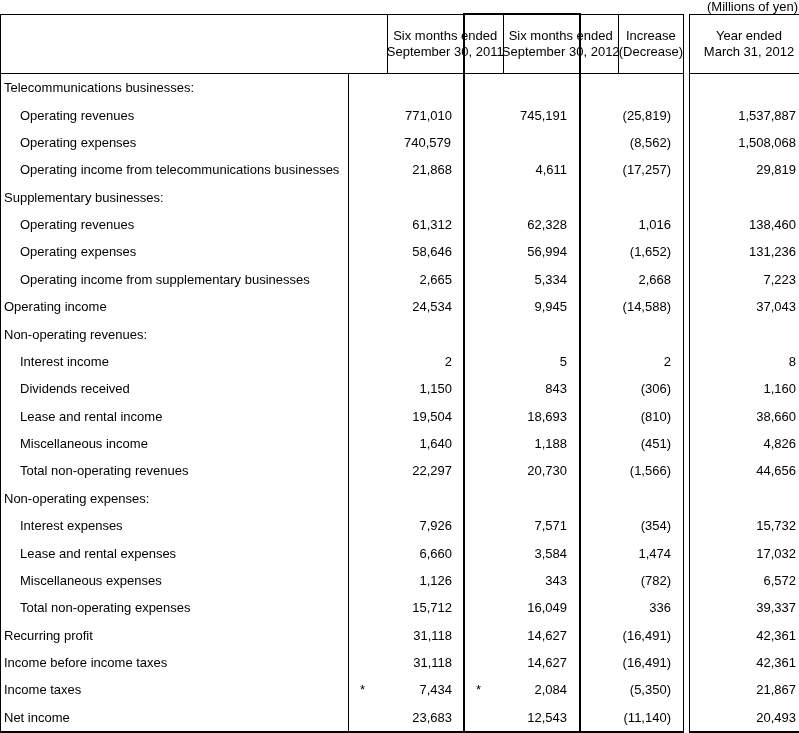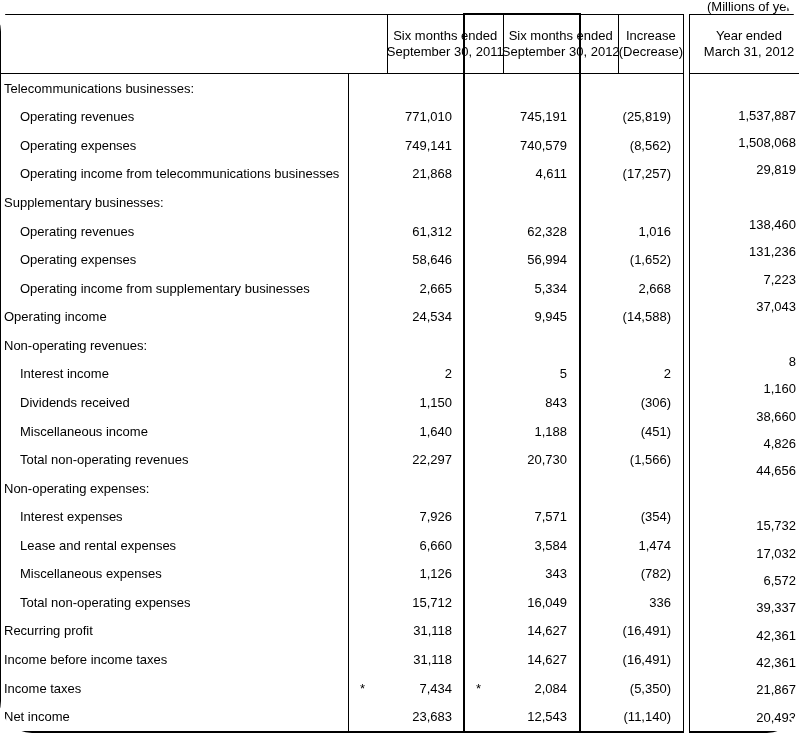--- a/index.html
+++ b/index.html
@@ -1,20 +1,19 @@
 <!DOCTYPE html>
 <html><head>
 <meta charset="utf-8">
 <style>
   html,body{margin:0;padding:0;background:#fff;}
   .page{
     position:relative;width:799px;height:733px;background:#ffffff;
     font-family:"Liberation Sans", sans-serif;font-size:13px;color:#000;
     overflow:hidden;
-    border-radius:32px;
   }
   .units{
     position:absolute;top:0;right:1px;height:13px;line-height:13px;
     font-size:13px;text-align:right;
   }
   .main-box{
     position:absolute;left:0;top:14px;width:684px;height:719px;
     border:1px solid #000;border-bottom-width:2px;box-sizing:border-box;
     display:flex;flex-direction:column;
   }
@@ -94,24 +93,20 @@
             <span class="star"></span>
             <span class="num">745,191</span>
           </div>
           <div class="cell c-val c-inc">
             <span class="star"></span>
             <span class="num">(25,819)</span>
           </div>
         </div>
         <div class="row">
           <div class="cell c-label indent">Operating expenses</div>
-          <div class="cell c-val c-v2011">
-            <span class="star"></span>
-            <span class="num">749,141</span>
-          </div>
           <div class="cell c-val c-v2012">
             <span class="star"></span>
             <span class="num">740,579</span>
           </div>
           <div class="cell c-val c-inc">
             <span class="star"></span>
             <span class="num">(8,562)</span>
           </div>
         </div>
         <div class="row">
@@ -240,20 +235,35 @@
             <span class="star"></span>
             <span class="num">1,150</span>
           </div>
           <div class="cell c-val c-v2012">
             <span class="star"></span>
             <span class="num">843</span>
           </div>
           <div class="cell c-val c-inc">
             <span class="star"></span>
             <span class="num">(306)</span>
+          </div>
+        </div>
+        <div class="row">
+          <div class="cell c-label indent">Lease and rental income</div>
+          <div class="cell c-val c-v2011">
+            <span class="star"></span>
+            <span class="num">19,504</span>
+          </div>
+          <div class="cell c-val c-v2012">
+            <span class="star"></span>
+            <span class="num">18,693</span>
+          </div>
+          <div class="cell c-val c-inc">
+            <span class="star"></span>
+            <span class="num">(810)</span>
           </div>
         </div>
         <div class="row">
           <div class="cell c-label indent">Miscellaneous income</div>
           <div class="cell c-val c-v2011">
             <span class="star"></span>
             <span class="num">1,640</span>
           </div>
           <div class="cell c-val c-v2012">
             <span class="star"></span>

